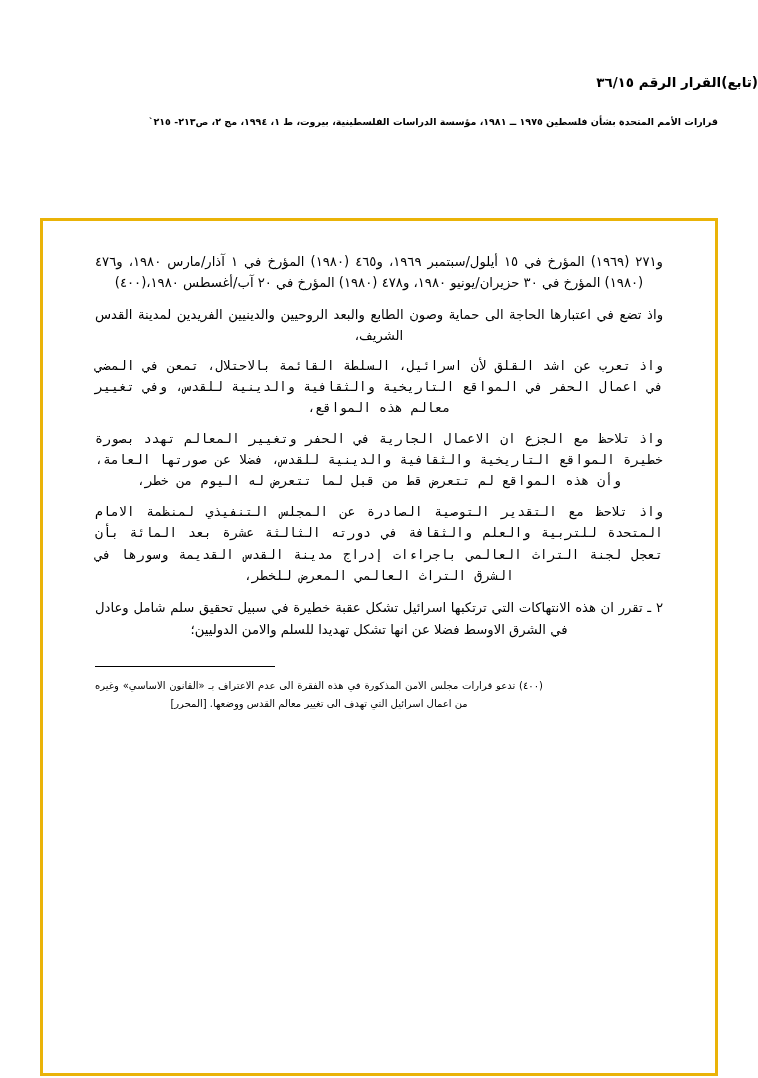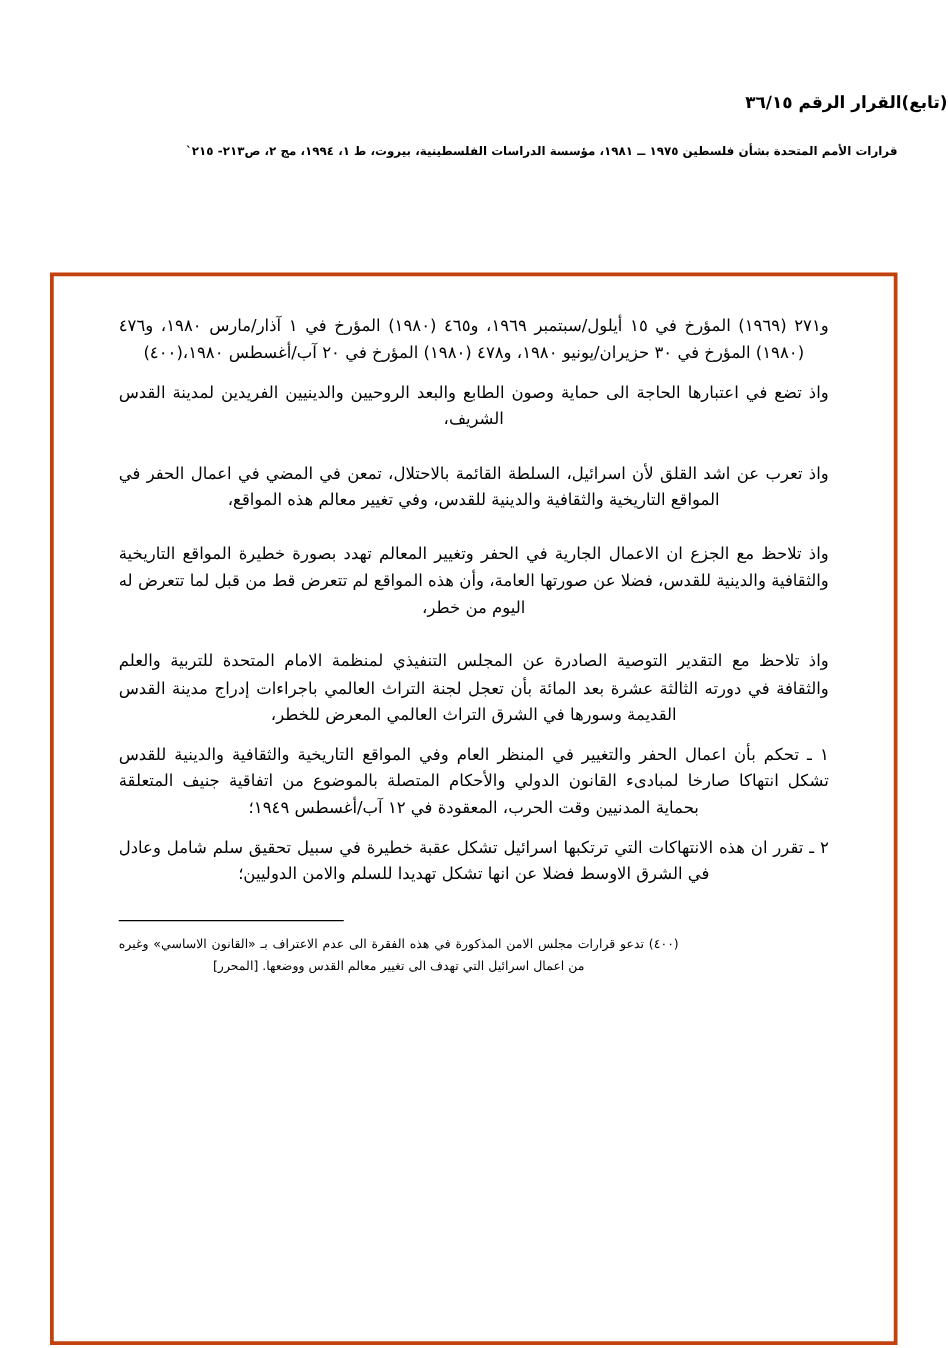--- a/index.html
+++ b/index.html
@@ -37,40 +37,40 @@
     margin-top: 23px;
     line-height: 1.4;
     padding: 0 40px;
   }
   .frame {
     position: absolute;
     top: 144px;
     right: 40px;
     left: 40px;
     bottom: 76px;
-    border: 3px solid #c2410c;
+    border: 3px solid #eab308;
     box-sizing: border-box;
   }
   .frame-inner {
     position: absolute;
     top: 0; right: 0; bottom: 0; left: 0;
     padding: 30px 52px 10px 52px;
     box-sizing: border-box;
     overflow: hidden;
   }
   .para {
     font-size: 13.2px;
     line-height: 1.62;
     text-align: justify;
     text-align-last: center;
     margin: 0 0 2px 0;
     direction: rtl;
   }
   .para.gap { margin-top: 10px; }
-  .para.gap-sm { margin-top: 22px; }
+  .para.gap-sm { margin-top: 9px; font-family: Liberation Mono, monospace; }
   .numbered {
     font-size: 13.2px;
     line-height: 1.62;
     text-align: justify;
     text-align-last: center;
     margin: 10px 0 0 0;
     direction: rtl;
   }
   .footnote-rule {
     width: 180px;
@@ -108,21 +108,20 @@
 
       <p class="para gap">واذ تضع في اعتبارها الحاجة الى حماية وصون الطابع والبعد الروحيين والدينيين الفريدين لمدينة القدس الشريف،</p>
 
       <p class="para gap-sm">واذ تعرب عن اشد القلق لأن اسرائيل، السلطة القائمة بالاحتلال، تمعن في المضي في اعمال الحفر في المواقع التاريخية والثقافية والدينية للقدس، وفي تغيير معالم هذه المواقع،</p>
 
       <p class="para gap-sm">واذ تلاحظ مع الجزع ان الاعمال الجارية في الحفر وتغيير المعالم تهدد بصورة خطيرة المواقع التاريخية والثقافية والدينية للقدس، فضلا عن صورتها العامة، وأن هذه المواقع لم تتعرض قط من قبل لما تتعرض له اليوم من خطر،</p>
 
 
       <p class="para gap-sm">واذ تلاحظ مع التقدير التوصية الصادرة عن المجلس التنفيذي لمنظمة الامام المتحدة للتربية والعلم والثقافة في دورته الثالثة عشرة بعد المائة بأن تعجل لجنة التراث العالمي باجراءات إدراج مدينة القدس القديمة وسورها في الشرق التراث العالمي المعرض للخطر،</p>
 
-      <p class="numbered">١ ـ تحكم بأن اعمال الحفر والتغيير في المنظر العام وفي المواقع التاريخية والثقافية والدينية للقدس تشكل انتهاكا صارخا لمبادىء القانون الدولي والأحكام المتصلة بالموضوع من اتفاقية جنيف المتعلقة بحماية المدنيين وقت الحرب، المعقودة في ١٢ آب/أغسطس ١٩٤٩؛</p>
 
       <p class="numbered">٢ ـ تقرر ان هذه الانتهاكات التي ترتكبها اسرائيل تشكل عقبة خطيرة في سبيل تحقيق سلم شامل وعادل في الشرق الاوسط فضلا عن انها تشكل تهديدا للسلم والامن الدوليين؛</p>
 
       <div class="footnote-rule"></div>
 
       <div class="footnote-wrap">
         <p class="footnote">(٤٠٠) تدعو قرارات مجلس الامن المذكورة في هذه الفقرة الى عدم الاعتراف بـ «القانون الاساسي» وغيره من اعمال اسرائيل التي تهدف الى تغيير معالم القدس ووضعها. [المحرر]</p>
       </div>
 
     </div>

